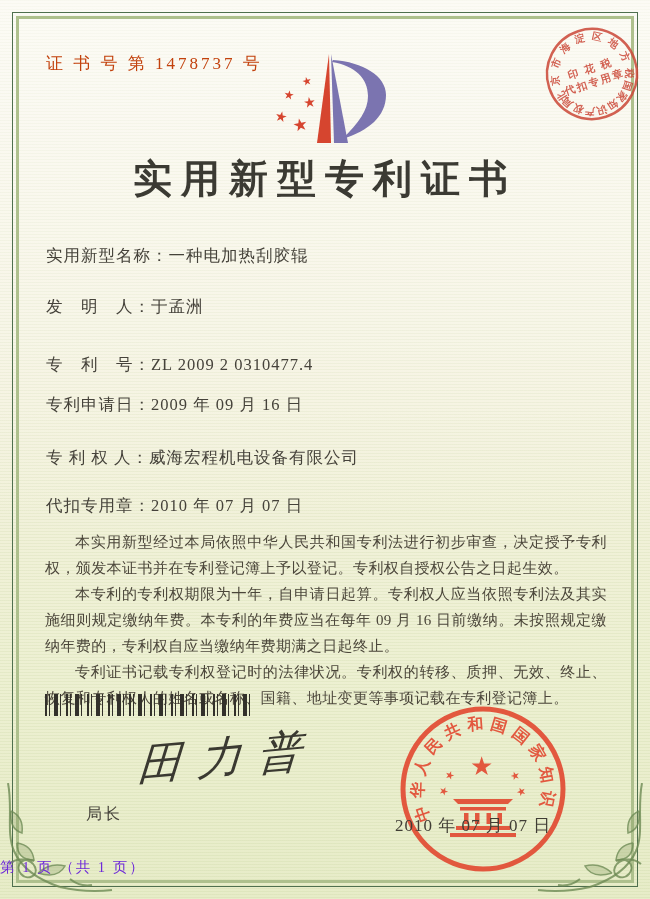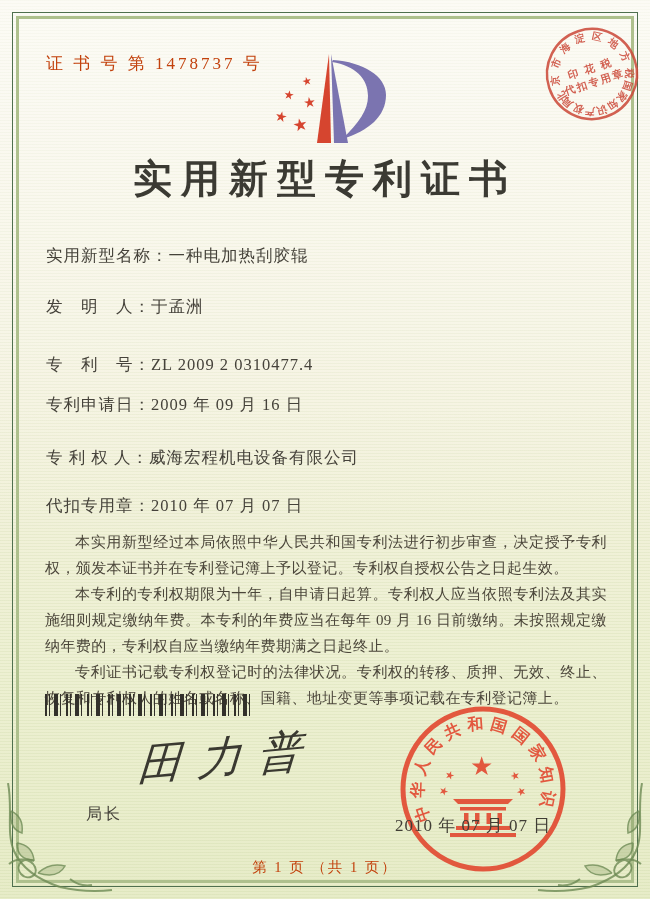--- a/index.html
+++ b/index.html
@@ -59,22 +59,22 @@
   .stamp-arc-top{font-size:10px;letter-spacing:6px;}
   .stamp-arc-bottom{font-size:10px;letter-spacing:1px;}
   .stamp-center{font-size:10.5px;letter-spacing:2px;text-anchor:middle;}
   
   .flourish{position:absolute;bottom:4px;width:112px;height:112px;}
   .flourish.left{left:4px;}
   .flourish.right{right:4px;transform:scaleX(-1);}
   .flourish path{stroke:#6d8a54;fill:none;stroke-width:2;opacity:.8;}
   .flourish .leaf{fill:rgba(125,150,90,.35);stroke-width:1.5;}
   
-  .page-footer{position:absolute;left:0;right:0;top:858px;text-align:center;
-    font-size:14.5px;color:#c2410c;letter-spacing:2px;}
+  .page-footer{position:absolute;left:0;right:0;top:858px;
+    font-size:14.5px;color:#6d28d9;letter-spacing:2px;}
 </style>
 </head>
 <body>
 
 <div class="page">
 
   <div class="frame-outer"></div>
   <div class="frame-inner"></div>
 
   <svg class="flourish left" viewBox="0 0 112 112">

